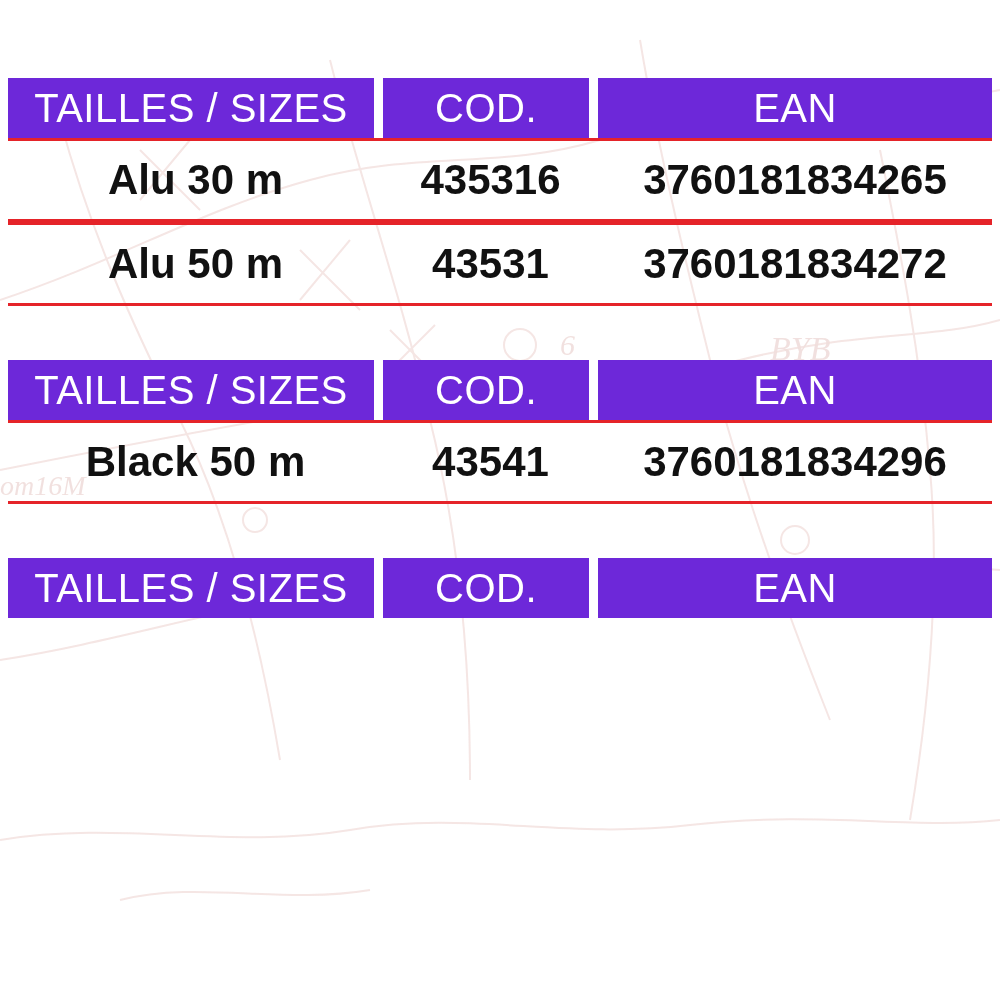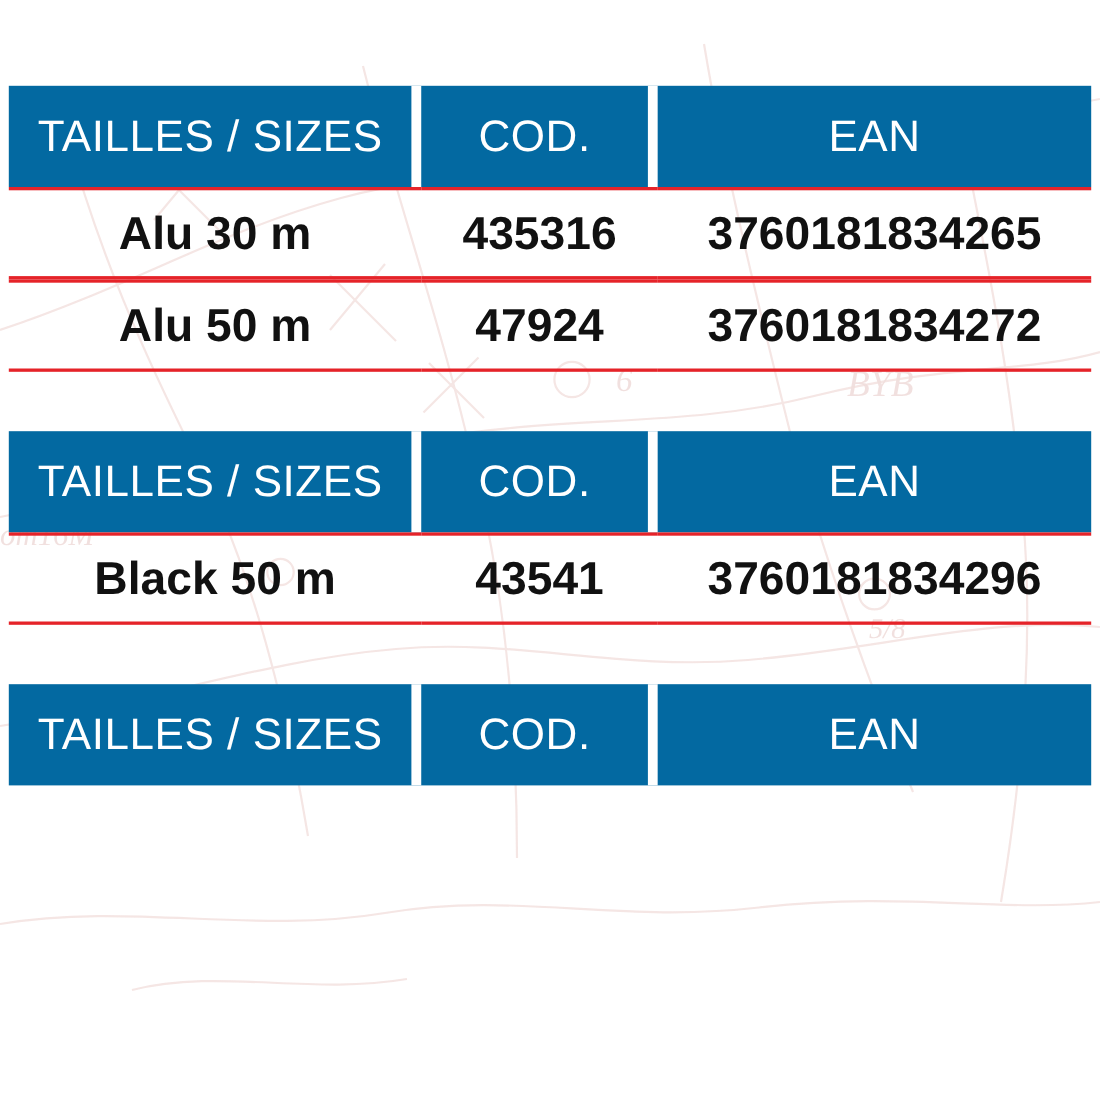--- a/index.html
+++ b/index.html
@@ -39,28 +39,28 @@
 
   table.spec {
     width: 100%;
     border-collapse: separate;
     border-spacing: 0;
     table-layout: fixed;
   }
 
   
   tr.head th {
-    background: #0369a1;
+    background: #6d28d9;
     color: #ffffff;
     font-size: 40px;
     font-weight: 400;
     letter-spacing: 0.5px;
     height: 60px;
     line-height: 60px;
-    padding: 16px;
+    padding: 0;
     text-align: center;
     border: 0;
     white-space: nowrap;
   }
   tr.head th.c1 { border-right: 9px solid #ffffff; }
   tr.head th.c2 { border-right: 9px solid #ffffff; text-align: center; }
 
   tr.data td {
     font-size: 42px;
     font-weight: 700;
@@ -126,21 +126,21 @@
           <th class="c2">COD.</th>
           <th class="c3">EAN</th>
         </tr>
         <tr class="data first">
           <td class="size-cell">Alu 30 m</td>
           <td>435316</td>
           <td>3760181834265</td>
         </tr>
         <tr class="data">
           <td class="size-cell">Alu 50 m</td>
-          <td>47924</td>
+          <td>43531</td>
           <td>3760181834272</td>
         </tr>
       </tbody>
     </table>
   </div>
 
   <div class="table-block">
     <table class="spec">
       <colgroup>
           <col class="c1">

